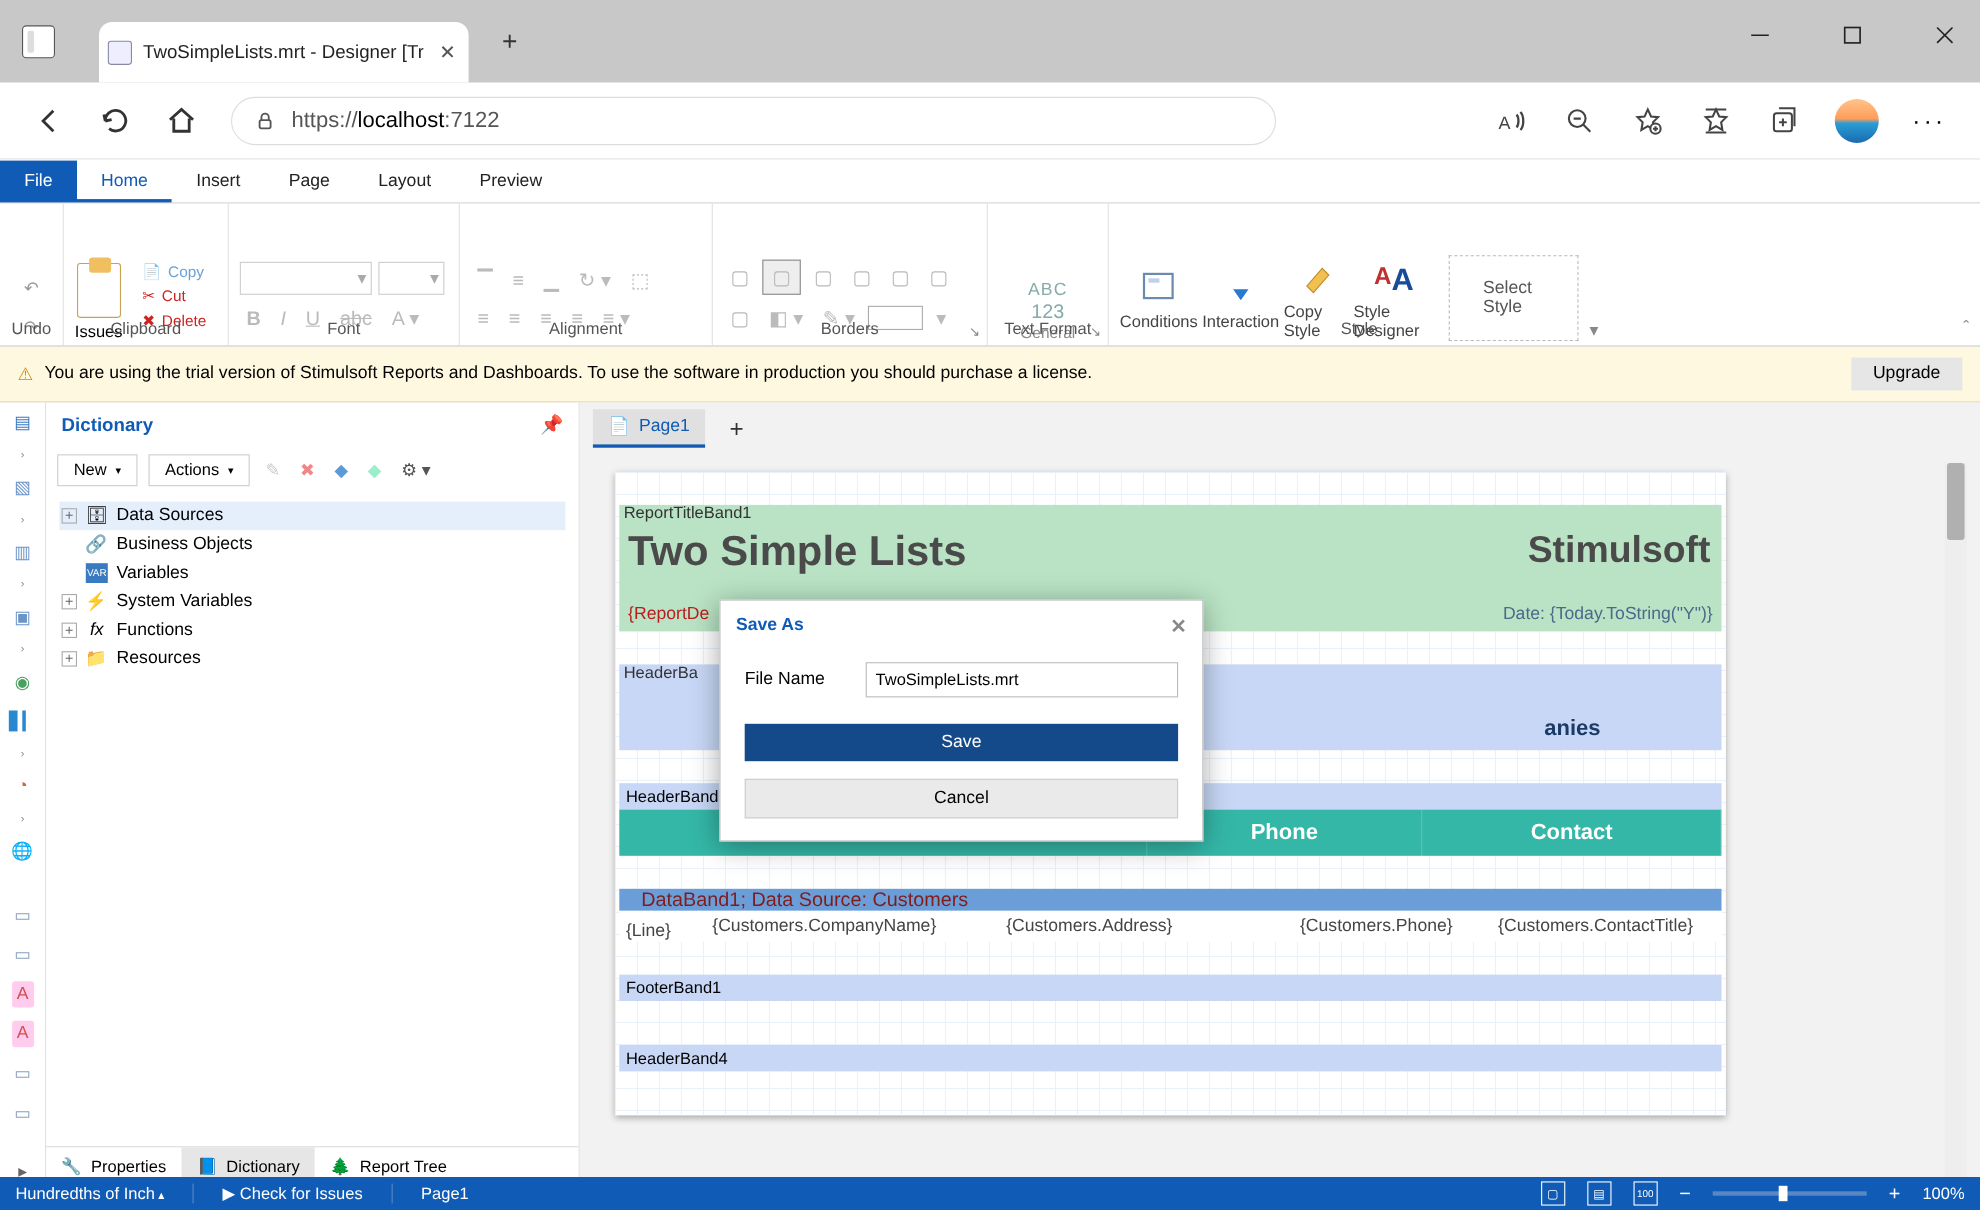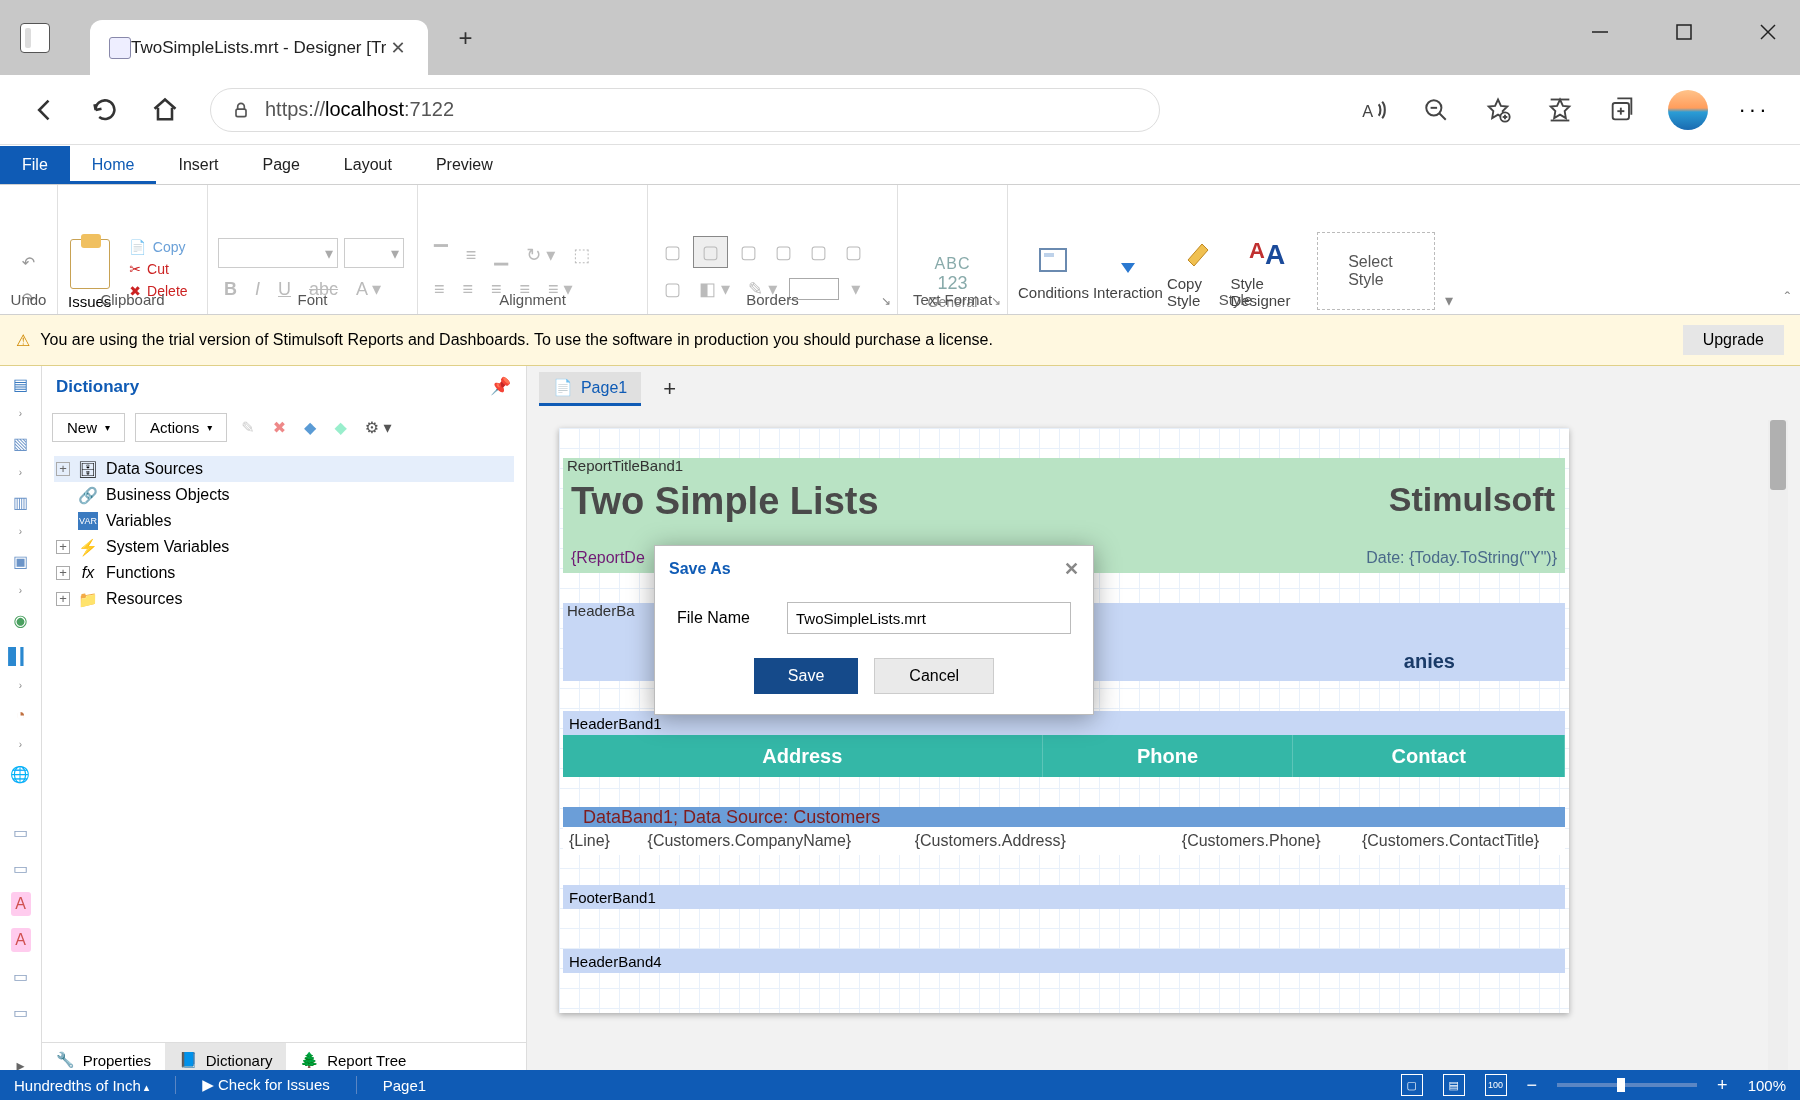--- a/index.html
+++ b/index.html
@@ -3,21 +3,21 @@
 <meta charset="utf-8">
 <style>
 * { margin: 0; padding: 0; box-sizing: border-box; font-family: "Segoe UI", Arial, sans-serif; }
 body { width: 1800px; height: 1100px; background: #c8c8c8; overflow: hidden; position: relative; }
 
 
 .window-frame { background: #c8c8c8; height: 75px; display: flex; align-items: center; }
 .window-tab-area { display: flex; align-items: center; padding-left: 20px; height: 75px; }
 .tab-overview-icon { width: 30px; height: 30px; background: #fff; border: 1px solid #555; border-radius: 4px; margin-right: 40px; cursor: pointer; position: relative; }
 .tab-overview-icon::after { content: ""; position: absolute; left: 4px; top: 4px; width: 6px; height: 20px; background: #ddd; border-radius: 2px; }
-.browser-tab { background: #fff; border-radius: 12px 12px 0 0; display: flex; align-items: center; padding: 0 19px; height: 55px; margin-top: 20px; max-width: 450px; }
+.browser-tab { background: #fff; border-radius: 12px 12px 0 0; display: flex; align-items: center; padding: 0 8px; height: 55px; margin-top: 20px; max-width: 450px; gap: 10px; }
 .browser-tab .favicon { width: 22px; height: 22px; background: #eef; border: 1px solid #88a; display: inline-block; border-radius: 3px; }
 .browser-tab .tab-title { font-size: 17px; white-space: nowrap; overflow: hidden; text-overflow: ellipsis; max-width: 350px; color: #222; }
 .browser-tab .tab-close { font-size: 18px; cursor: pointer; padding: 4px; color: #555; }
 .new-tab-btn { font-size: 24px; cursor: pointer; margin-left: 20px; color: #333; padding: 6px 10px; }
 .window-controls { position: absolute; right: 10px; top: 10px; display: flex; gap: 40px; }
 .window-controls .wc { width: 44px; height: 44px; display: flex; align-items: center; justify-content: center; font-size: 18px; cursor: pointer; color: #222; }
 
 
 .addr-row { background: #fff; height: 70px; display: flex; align-items: center; padding: 0 30px; gap: 30px; border-bottom: 1px solid #e0e0e0; }
 .nav-icon { width: 30px; height: 30px; display: flex; align-items: center; justify-content: center; cursor: pointer; color: #333; }
@@ -104,21 +104,21 @@
 .grid-bg {
   background-image: linear-gradient(#e8f0fa 1px, transparent 1px), linear-gradient(90deg, #e8f0fa 1px, transparent 1px);
   background-size: 20px 20px;
 }
 
 .band { position:relative; }
 .band-label { position:absolute; top:-1px; left:4px; font-size:15px; color:#333; z-index:2;}
 .report-title-band { height:115px; background:#b9e3c4; margin:0 4px 30px 4px; position:relative;}
 .report-title-band .title-text { position:absolute; left:8px; top:22px; font-size:38px; font-weight:bold; color:#4a4a4a;}
 .report-title-band .brand { position:absolute; right:10px; top:22px; font-size:34px; font-weight:bold; color:#4a4a4a;}
-.report-title-band .desc { position:absolute; left:8px; bottom:6px; font-size:16px; color:#701a75;}
+.report-title-band .desc { position:absolute; left:8px; bottom:6px; font-size:16px; color:#b91c1c;}
 .report-title-band .date { position:absolute; right:8px; bottom:6px; font-size:16px; color:#4a6a8a;}
 .header-band2 { height:78px; background:#c7d7f5; margin:0 4px 30px 4px; position:relative;}
 .header-band2 .companies { position:absolute; right:110px; bottom:8px; font-size:20px; font-weight:bold; color:#1a3b68;}
 .header-band1 { margin:0 4px 30px 4px;}
 .header-band1 .h-label { height:24px; background:#c7d7f5; padding-left:6px; font-size:15px; display:flex; align-items:center;}
 .header-band1 .h-cols { display:flex; height:42px; background:#34b7a7; color:#fff; font-weight:bold; font-size:20px;}
 .h-cols > div { display:flex; align-items:center; justify-content:center; border-right:1px solid rgba(255,255,255,0.2);}
 .col-company { flex:2.3;}
 .col-address { flex:2.3;}
 .col-phone { flex:1.2;}
@@ -132,21 +132,21 @@
 .canvas-scrollbar { position:absolute; right:0; top:0; bottom:0; width:20px; background:#eee;}
 .canvas-scrollbar .thumb { position:absolute; top:0; left:2px; width:16px; height:70px; background:#b0b0b0; border-radius:3px;}
 .canvas-scrollbar .arrow-up { position:absolute; top:-2px; left:4px; font-size:11px; color:#888;}
 .saveas { position:absolute; left:654px; top:545px; width:440px; background:#fff; box-shadow:0 4px 24px rgba(0,0,0,0.35); z-index:100; border:1px solid #bbb;}
 .saveas .dlg-head { display:flex; align-items:center; padding:12px 14px; color:#0f5bb5; font-weight:600; font-size:16px;}
 .saveas .dlg-close { margin-left:auto; cursor:pointer; color:#888; font-size:18px;}
 .saveas .dlg-body { padding:10px 22px 20px 22px;}
 .saveas .row { display:flex; align-items:center; gap:20px; margin-bottom:24px;}
 .saveas .row label { font-size:16px; width:90px;}
 .saveas .row input { flex:1; height:32px; border:1px solid #bbb; padding:0 8px; font-size:15px;}
-.saveas .dlg-btns { display:flex; justify-content:center; gap:16px;}
+.saveas .dlg-btns { display:flex; justify-content:center; gap:16px;flex-direction:column;}
 .saveas .btn { padding:8px 34px; font-size:16px; cursor:pointer;}
 .saveas .btn.primary { background:#154a8a; color:#fff; border:none;}
 .saveas .btn.secondary { background:#eaeaea; border:1px solid #ccc;}
 
 
 .status-bar { position:absolute; bottom:0; left:0; right:0; height:30px; background:#0f5bb5; color:#fff; display:flex; align-items:center; padding:0 14px; font-size:15px; gap:26px;}
 .status-bar .sb-dd::after { content:" ▴"; font-size:11px;}
 .status-bar .right { margin-left:auto; display:flex; align-items:center; gap:20px;}
 .zoom-slider { width:140px; height:4px; background:#5a86c4; position:relative;}
 .zoom-slider .zthumb { position:absolute; left:60px; top:-5px; width:8px; height:14px; background:#fff;}
@@ -525,21 +525,21 @@
             <div class="col-phone">Phone</div>
             <div class="col-contact">Contact</div>
           </div>
         </div>
 
         <div class="band data-band">
           <div class="d-label">
               <span>DataBand1; Data Source: Customers</span>
             </div>
           <div class="d-row grid-bg">
-            <div style="flex:0.5;">
+            <div style="flex:0.5;align-items:flex-end;">
                 <span>{Line}</span>
               </div>
             <div style="flex:1.8;">{Customers.CompanyName}</div>
             <div style="flex:1.8;">{Customers.Address}</div>
             <div style="flex:1.2;">{Customers.Phone}</div>
             <div style="flex:1.4;">{Customers.ContactTitle}</div>
           </div>
         </div>
 
         <div class="footer-band">

